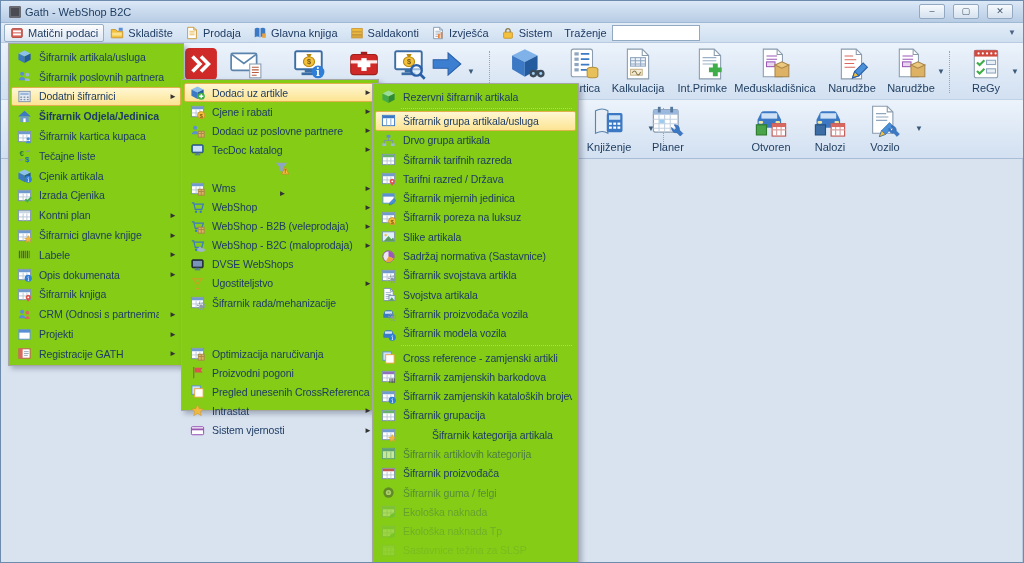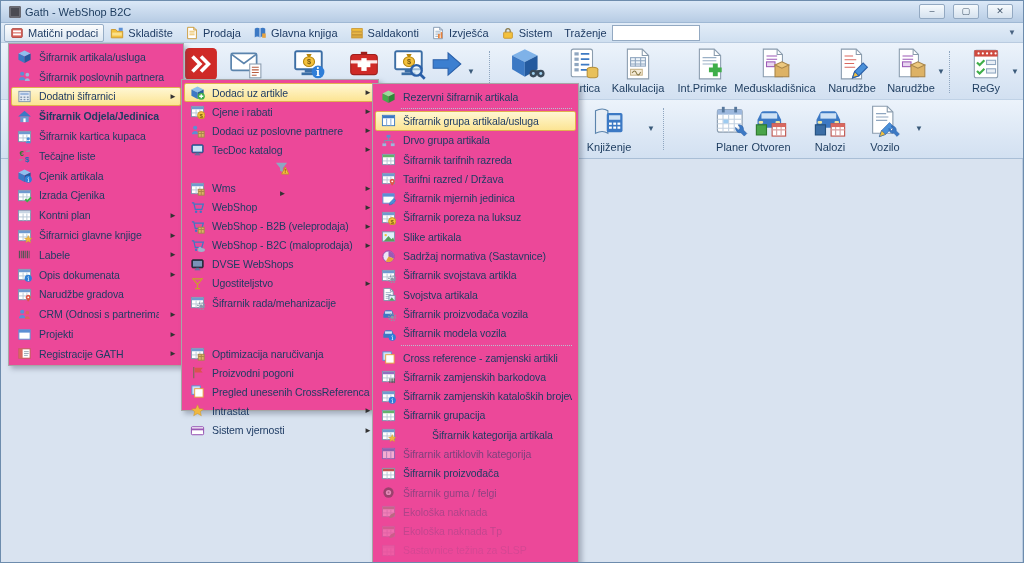--- a/index.html
+++ b/index.html
@@ -38,21 +38,21 @@
   .tbtn{position:absolute;top:4px;display:flex;flex-direction:column;align-items:center;
     gap:1px;cursor:default}
   .tbtn .ic{display:block}
   .tbtn .lbl{font-size:11px;color:#1c3b5e;white-space:nowrap}
   .caret{position:absolute;font-size:8px;color:#3a5a7a}
   .vsep{position:absolute;top:8px;height:42px;border-left:1px dotted #8fa6c0}
   
   .client{position:absolute;top:158px;left:0;right:0;bottom:0;background:#d9e3f0;
     border-right:1px solid #b9cbe0}
   
-  .menu{position:absolute;background:#ec4899;border:1px solid #a6a6a6;
+  .menu{position:absolute;background:#84cc16;border:1px solid #a6a6a6;
     box-shadow:3px 3px 5px rgba(60,70,90,.35);padding:3px 2px}
   #menu1{left:7px;top:42px;width:176px;height:323px;z-index:20}
   #menu2{left:180px;top:78px;width:198px;height:332px;z-index:21}
   #menu3{left:371px;top:82px;width:207px;height:505px;z-index:22}
   .mi{display:flex;align-items:center;gap:7px;padding:0 3px 0 5px;
     border:1px solid transparent;border-radius:2px;white-space:nowrap}
   .mi .mic{width:15px;height:15px;flex:0 0 15px}
   .mi .lbl{flex:1;overflow:hidden;font-size:10.5px;letter-spacing:-.1px}
   .mi .arr{font-size:8px;color:#333;margin-left:3px}
   .mi.hl{background:linear-gradient(#fff7d3,#fce493);border-color:#e2b14e}
@@ -303,21 +303,21 @@
             <rect x="19.8" y="16.5" width="2.5" height="2"></rect>
             <rect x="23.5" y="16.5" width="2.5" height="2"></rect>
             <rect x="16" y="20" width="2.5" height="2"></rect>
             <rect x="19.8" y="20" width="2.5" height="2"></rect>
             <rect x="23.5" y="20" width="2.5" height="2"></rect>
           </g>
         </svg></span>
       <span class="lbl">Knjiženje</span>
     </div>
     <span class="caret" style="left: 646px; top: 24px;">▼</span>
-    <div class="tbtn" style="left: 700px; width: 62px;">
+    <div class="tbtn" style="left: 636px; width: 62px;">
       <span class="ic" style="width:36px;height:36px"><svg width="100%" height="100%" viewBox="0 0 32 32" xmlns="http://www.w3.org/2000/svg">
           <rect x="3" y="5" width="22" height="20" rx="2" fill="#fff" stroke="#8a9cae"></rect>
           <rect x="3" y="5" width="22" height="4.5" fill="#9db8dd"></rect>
           <rect x="7" y="2.5" width="2.5" height="5" fill="#56779c"></rect>
           <rect x="18" y="2.5" width="2.5" height="5" fill="#56779c"></rect>
           <path d="M3 13.5h22M3 17.5h22M3 21.5h22M8 9.5v15.5M13 9.5v15.5M18 9.5v15.5" stroke="#c3d2e2"></path>
           <rect x="8.3" y="13.8" width="4.4" height="3.4" fill="#9ecbf0"></rect>
           <path d="M21.5 18.5c3-.3 5 1.7 4.7 4.7l3 3-2.3 2.3-3-3c-3 .3-5-1.7-4.7-4.7l2.4 2.4 1.7-1.7z" fill="#3c79c4" stroke="#2a5fa8" stroke-width=".5"></path>
         </svg></span>
       <span class="lbl">Planer</span>
@@ -488,21 +488,21 @@
       <span class="arr">►</span>
     </div>
     <div class="mi" style="height: 19.8px;">
       <span class="mic" style="width:15px;height:15px;display:inline-block"><svg width="100%" height="100%" viewBox="0 0 16 16" xmlns="http://www.w3.org/2000/svg">
           <rect x="1.5" y="2.5" width="13" height="11" fill="#fff" stroke="#7d92ad"></rect>
           <rect x="2" y="3" width="12" height="2.6" fill="#6f9ad0"></rect>
           <path d="M6.5 6v7.5M10.5 6v7.5M2 9.5h12" stroke="#b7c6d6" fill="none"></path>
           <path d="M12 8.3c1.5 0 2.7 1.1 2.7 2.6 0 1.9-2.7 4.6-2.7 4.6s-2.7-2.7-2.7-4.6c0-1.5 1.2-2.6 2.7-2.6z" fill="#e05548"></path>
           <circle cx="12" cy="11" r="1" fill="#fff"></circle>
         </svg></span>
-      <span class="lbl">Narudžbe gradova</span>
+      <span class="lbl">Šifrarnik knjiga</span>
     </div>
     <div class="mi" style="height: 19.8px;">
       <span class="mic" style="width:15px;height:15px;display:inline-block"><svg width="100%" height="100%" viewBox="0 0 16 16" xmlns="http://www.w3.org/2000/svg">
           <circle cx="5.5" cy="5" r="2.2" fill="#5b8fd4"></circle>
           <path d="M2 12c0-2 1.6-3.4 3.5-3.4S9 10 9 12z" fill="#5b8fd4"></path>
           <circle cx="11" cy="6" r="2" fill="#d9675f"></circle>
           <path d="M8.3 12.8c0-1.8 1.2-3 2.7-3s2.7 1.2 2.7 3z" fill="#d9675f"></path>
         </svg></span>
       <span class="lbl">CRM (Odnosi s partnerima)</span>
       <span class="arr">►</span>

